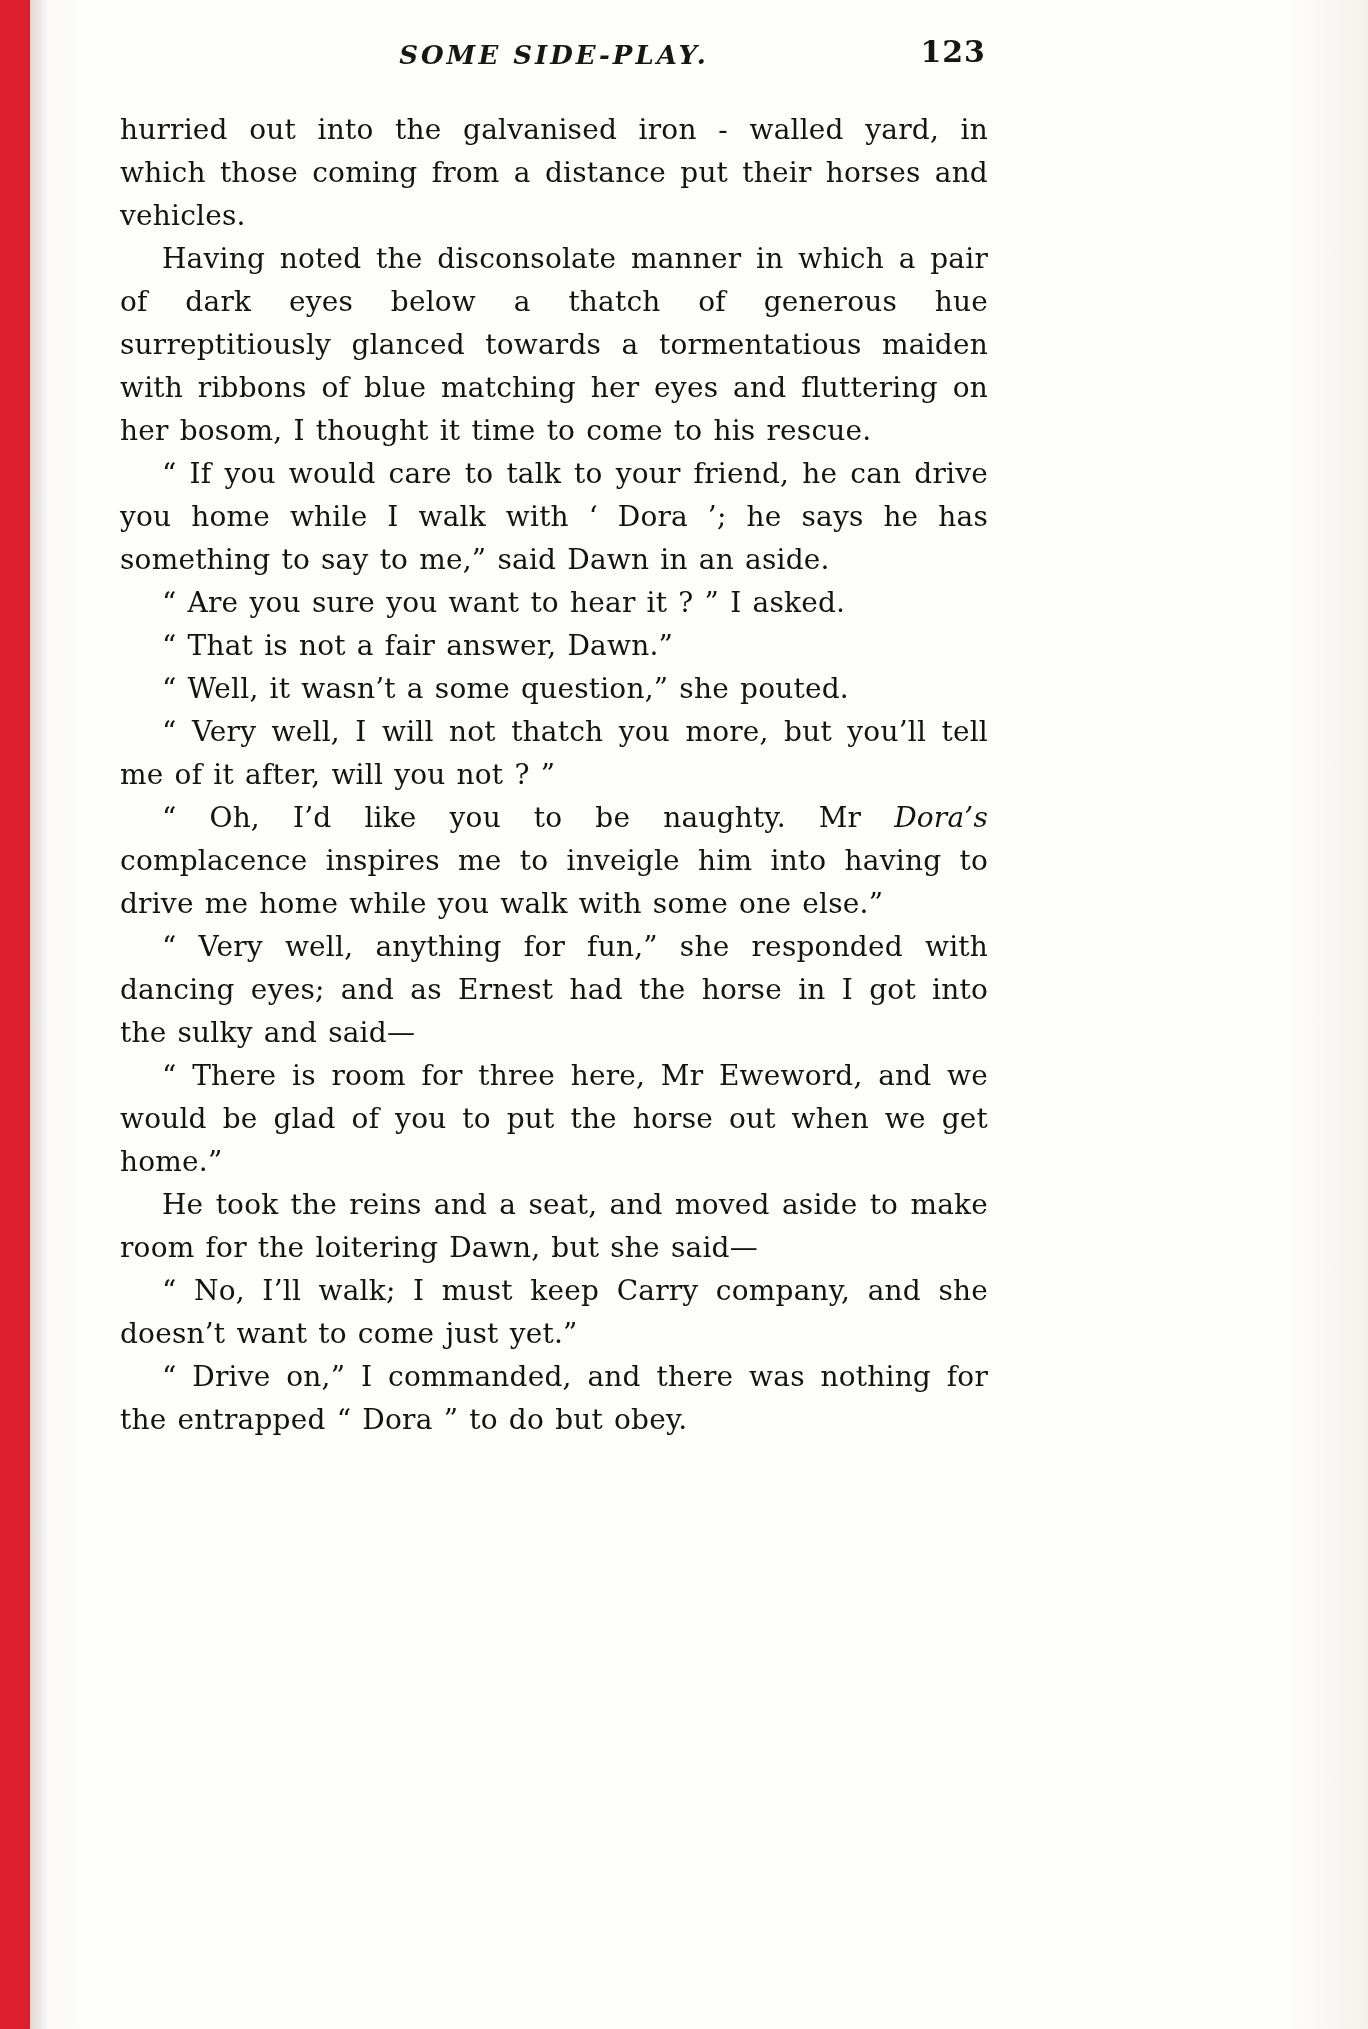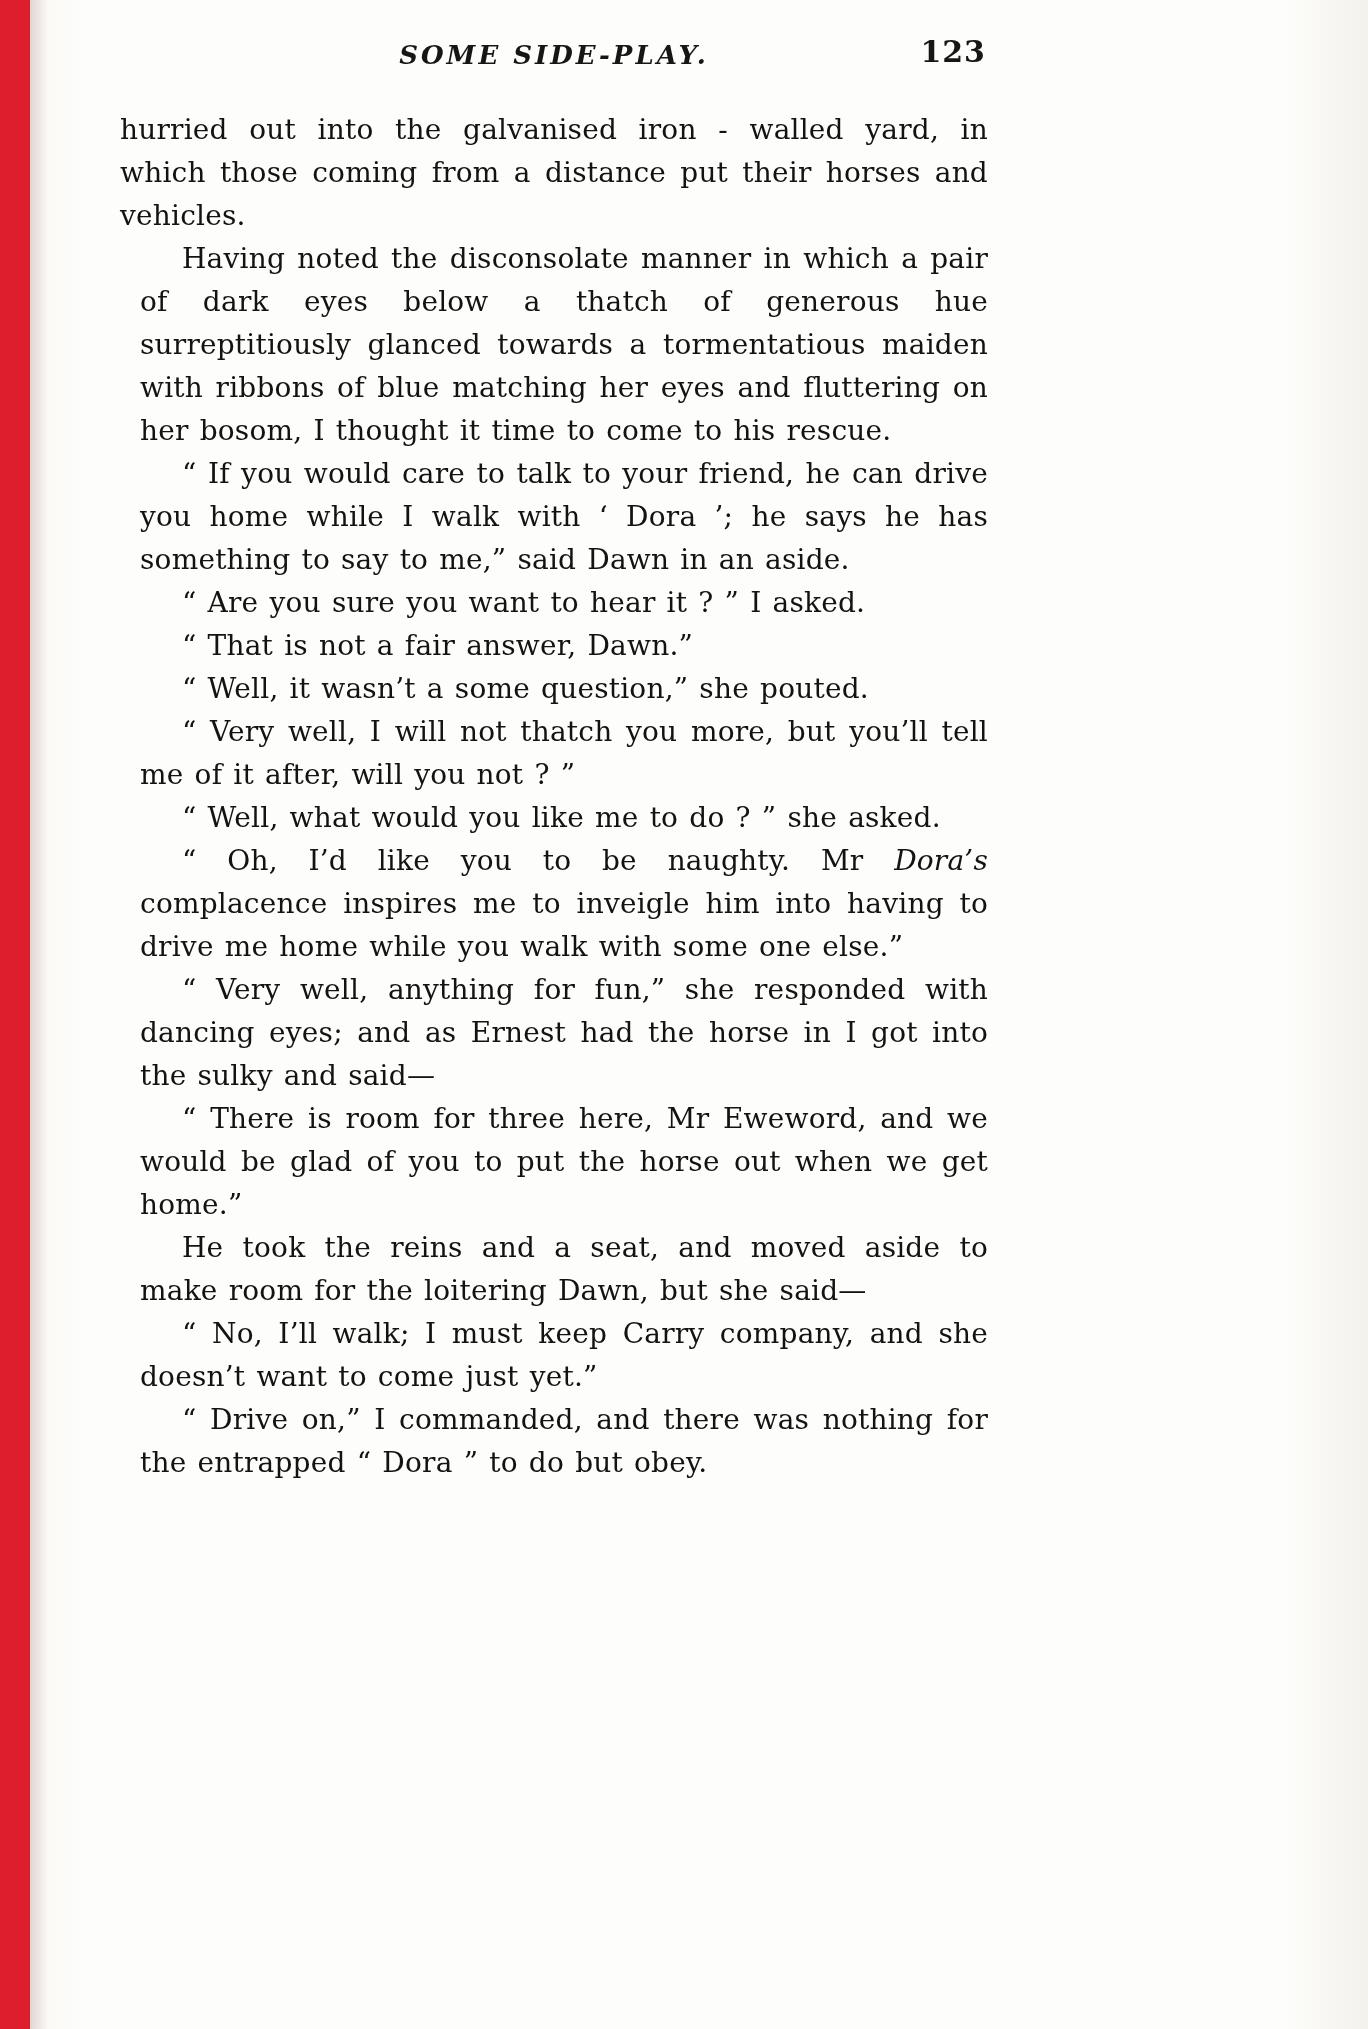--- a/index.html
+++ b/index.html
@@ -70,21 +70,20 @@
     line-height: 43px;
     text-align: justify;
     text-justify: inter-word;
     font-weight: 500;
     letter-spacing: 0.2px;
     word-spacing: 2px;
     color: #141311;
   }
   .para.indent {
     text-indent: 42px;
-    margin-left: 20px;
   }
   .italic {
     font-style: italic;
   }
 </style>
 </head>
 <body>
 
 <div class="scan-page">
   <div class="book-edge" style="background: rgb(221, 31, 45);"></div>
@@ -96,21 +95,20 @@
   <div class="header-page-number">123</div>
 
   <div class="text-block">
       <p class="para"><span>hurried out into the galvanised iron - walled yard, in which those coming from a distance put their horses and vehicles.</span></p>
       <p class="para indent"><span>Having noted the disconsolate manner in which a pair of dark eyes below a thatch of generous hue surreptitiously glanced towards a tormentatious maiden with ribbons of blue matching her eyes and fluttering on her bosom, I thought it time to come to his rescue.</span></p>
       <p class="para indent"><span>“ If you would care to talk to your friend, he can drive you home while I walk with ‘ Dora ’; he says he has something to say to me,” said Dawn in an aside.</span></p>
       <p class="para indent"><span>“ Are you sure you want to hear it ? ” I asked.</span></p>
       <p class="para indent"><span>“ That is not a fair answer, Dawn.”</span></p>
       <p class="para indent"><span>“ Well, it wasn’t a some question,” she pouted.</span></p>
       <p class="para indent"><span>“ Very well, I will not thatch you more, but you’ll tell me of it after, will you not ? ”</span></p>
-      <p class="para indent"><span>“ Well, what would you like me to do ? ” she asked.</span></p>
       <p class="para indent"><span>“ Oh, I’d like you to be naughty.  Mr </span><span class="italic">Dora’s</span><span> complacence inspires me to inveigle him into having to drive me home while you walk with some one else.”</span></p>
       <p class="para indent"><span>“ Very well, anything for fun,” she responded with dancing eyes; and as Ernest had the horse in I got into the sulky and said—</span></p>
       <p class="para indent"><span>“ There is room for three here, Mr Eweword, and we would be glad of you to put the horse out when we get home.”</span></p>
       <p class="para indent"><span>He took the reins and a seat, and moved aside to make room for the loitering Dawn, but she said—</span></p>
       <p class="para indent"><span>“ No, I’ll walk; I must keep Carry company, and she doesn’t want to come just yet.”</span></p>
       <p class="para indent"><span>“ Drive on,” I commanded, and there was nothing for the entrapped “ Dora ” to do but obey.</span></p>
     </div>
 </div>
 
 </body></html>

